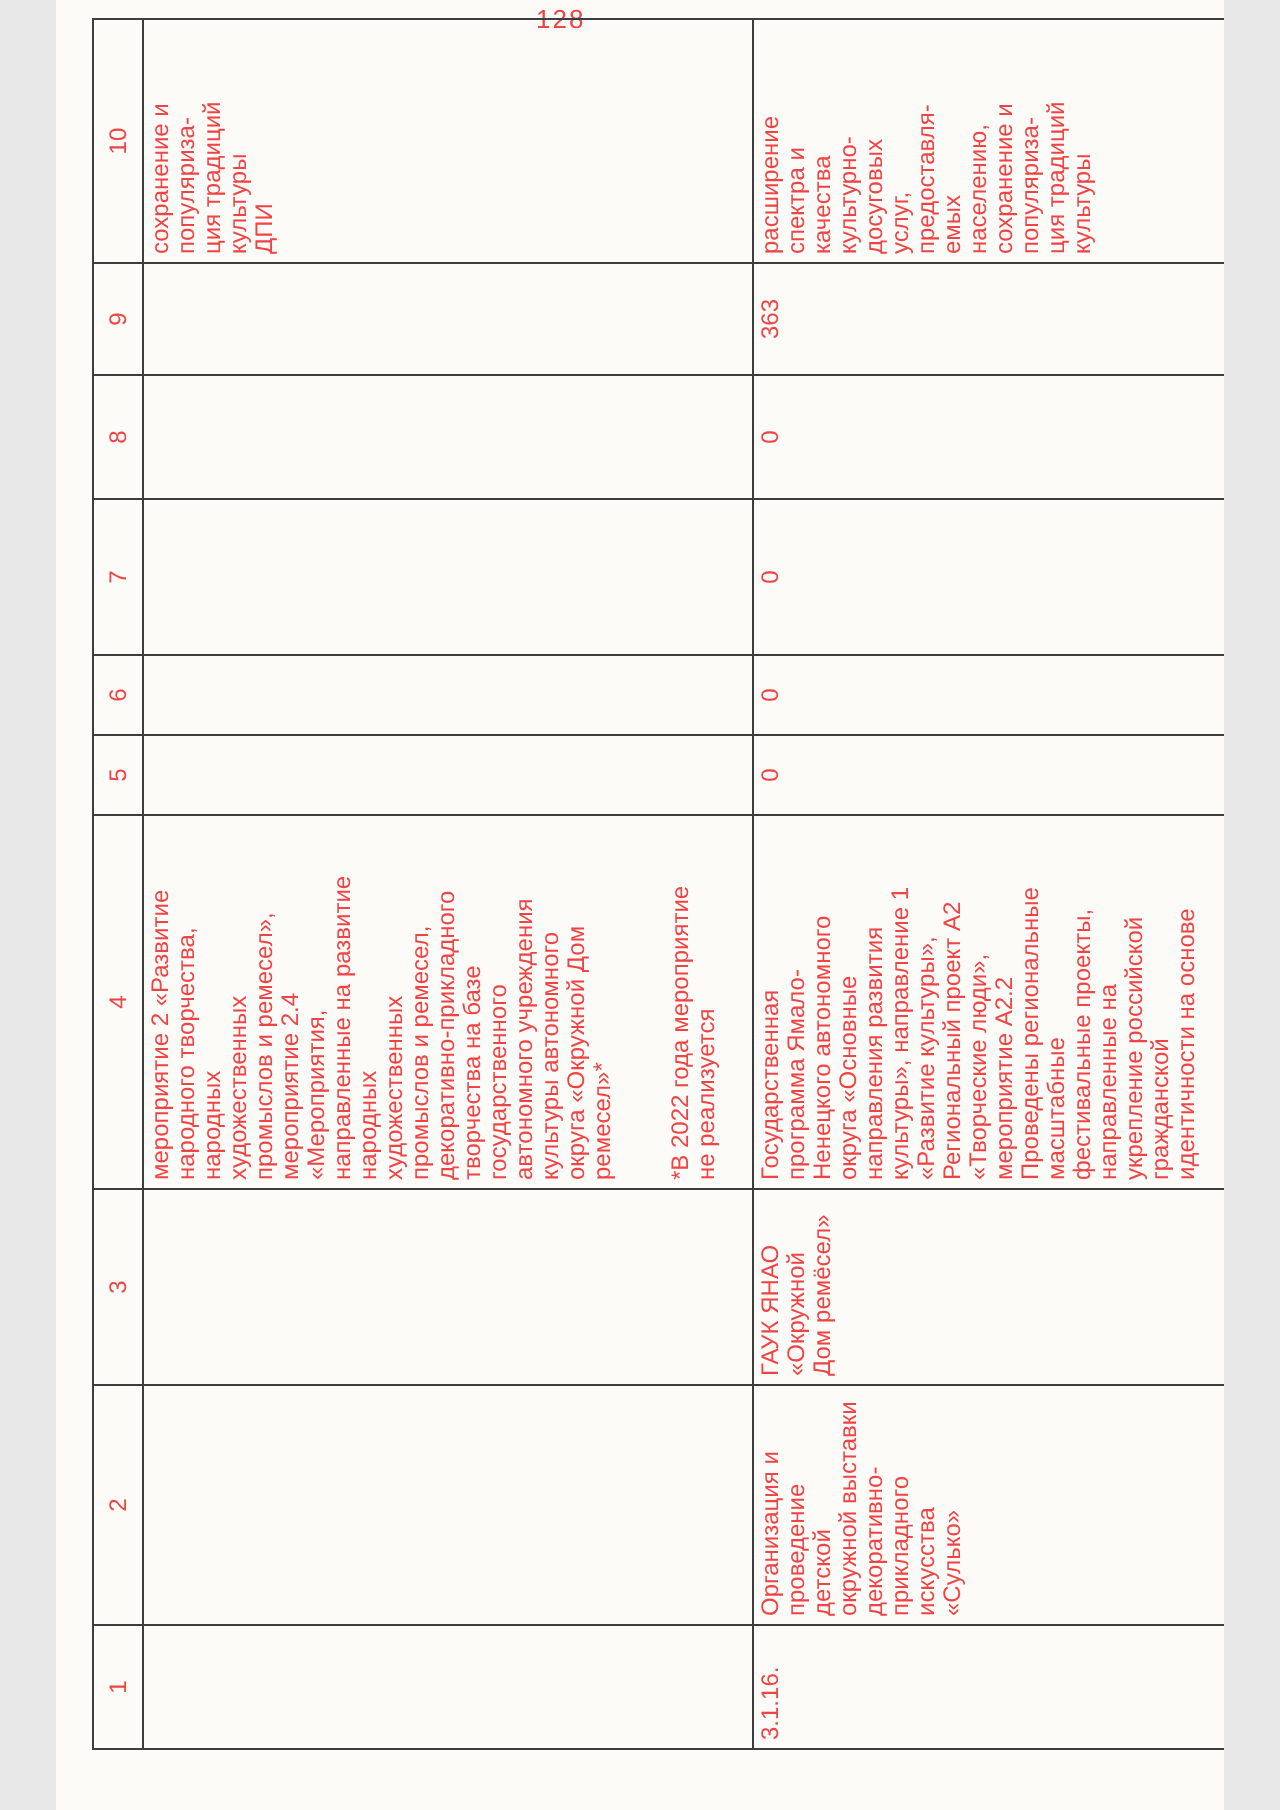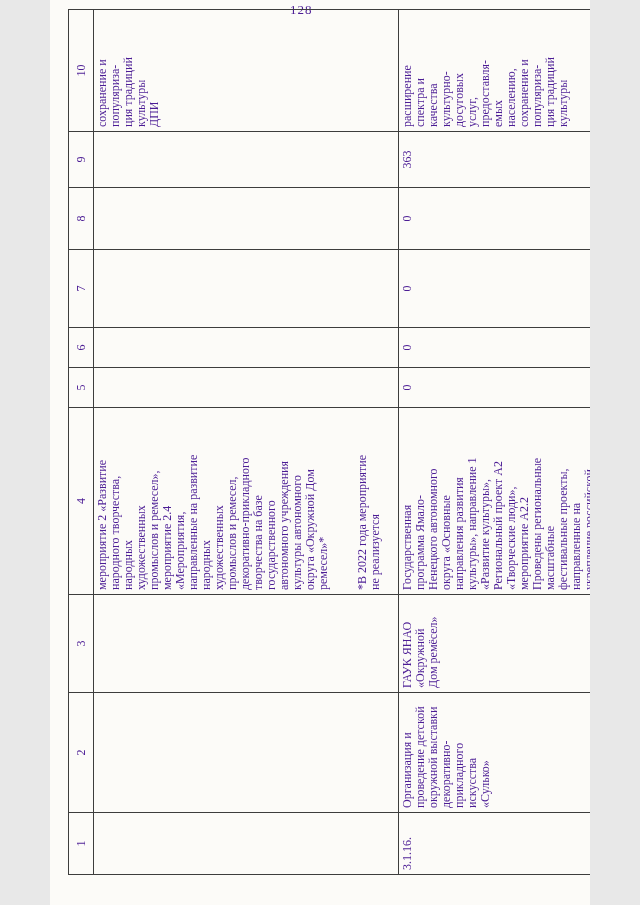--- a/index.html
+++ b/index.html
@@ -1,22 +1,22 @@
 <!DOCTYPE html>
 <html><head>
 <meta charset="utf-8">
 <style>
   html,body { margin:0; padding:0; background:#e8e8e8; }
   .page {
     position:relative;
-    width:540px; height:905px;
+    width:584px; height:905px;
     background:#fcfbf8;
     overflow:hidden;
-    font-family:Liberation Serif, serif;
-    color:#4c1d95;
+    font-family:Liberation Sans, sans-serif;
+    color:#ef4444;
     margin:0 auto;
   }
   
   .pagenum {
     position:absolute;
     left:240px; top:2px;
     font-size:13px;
     letter-spacing:1px;
   }
   

